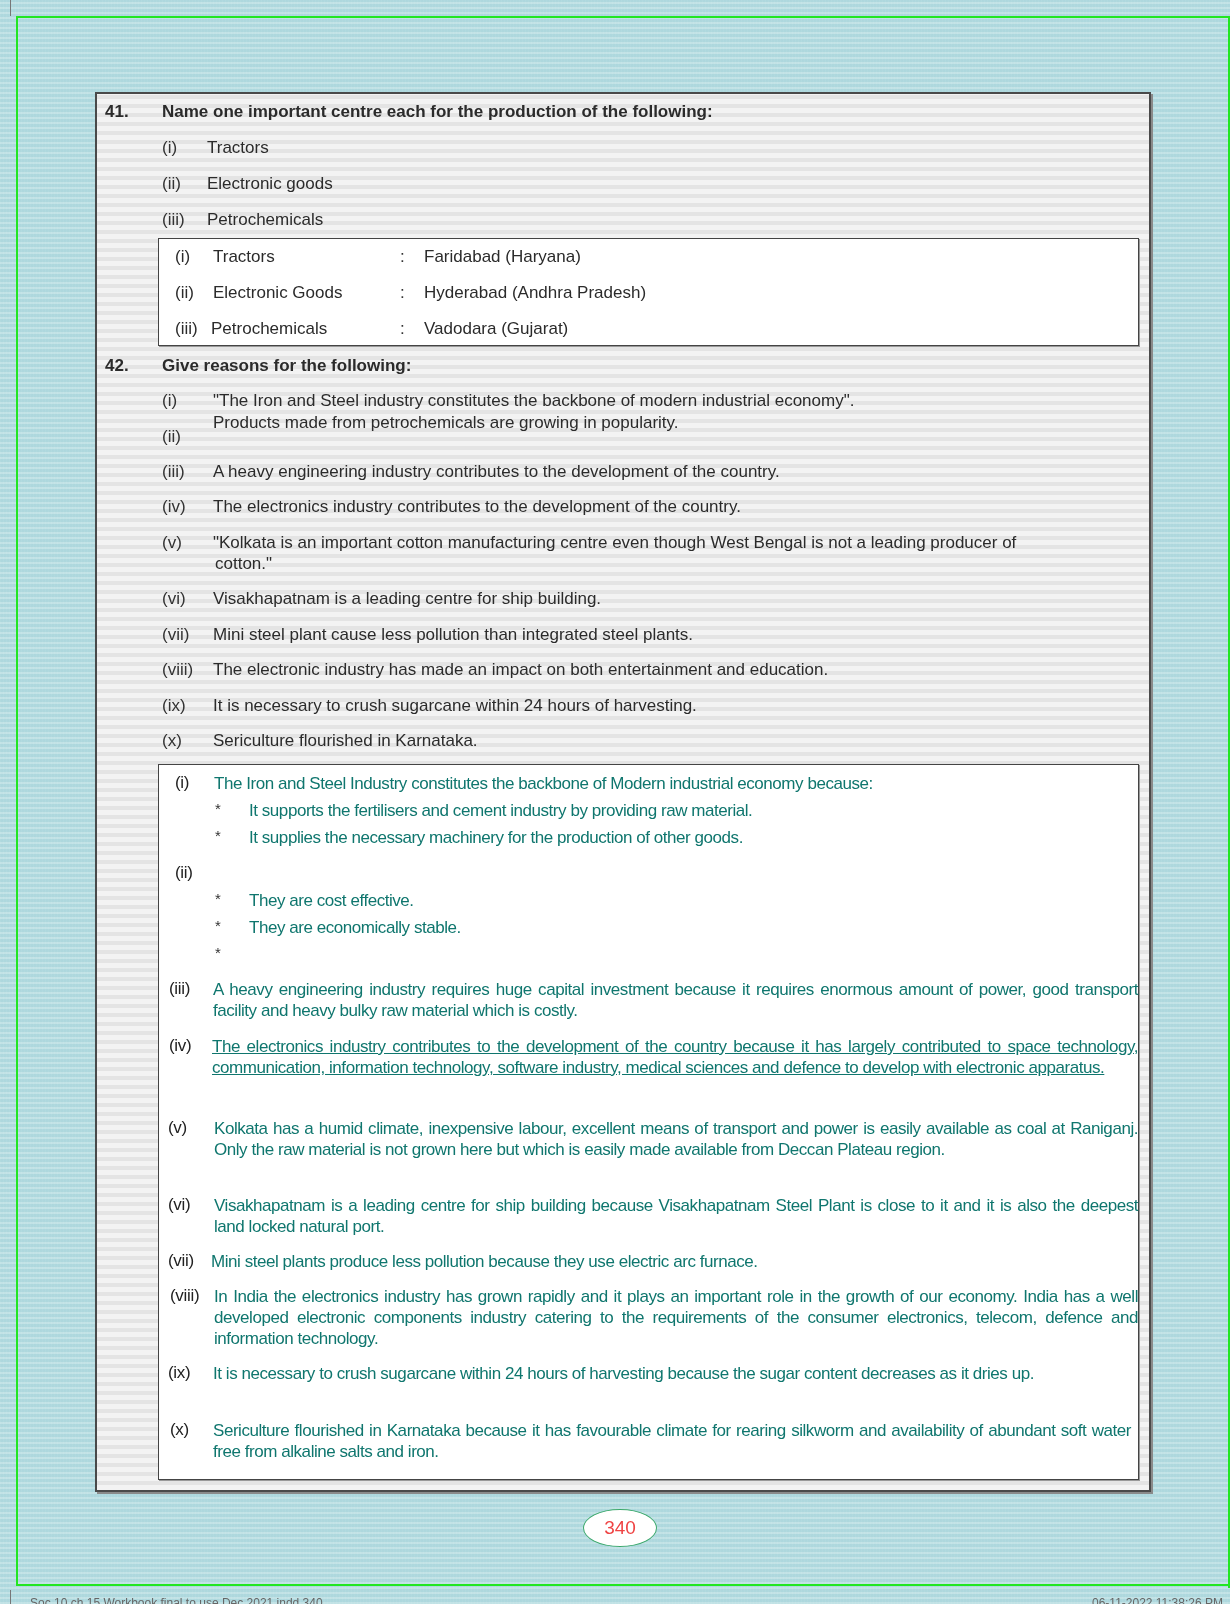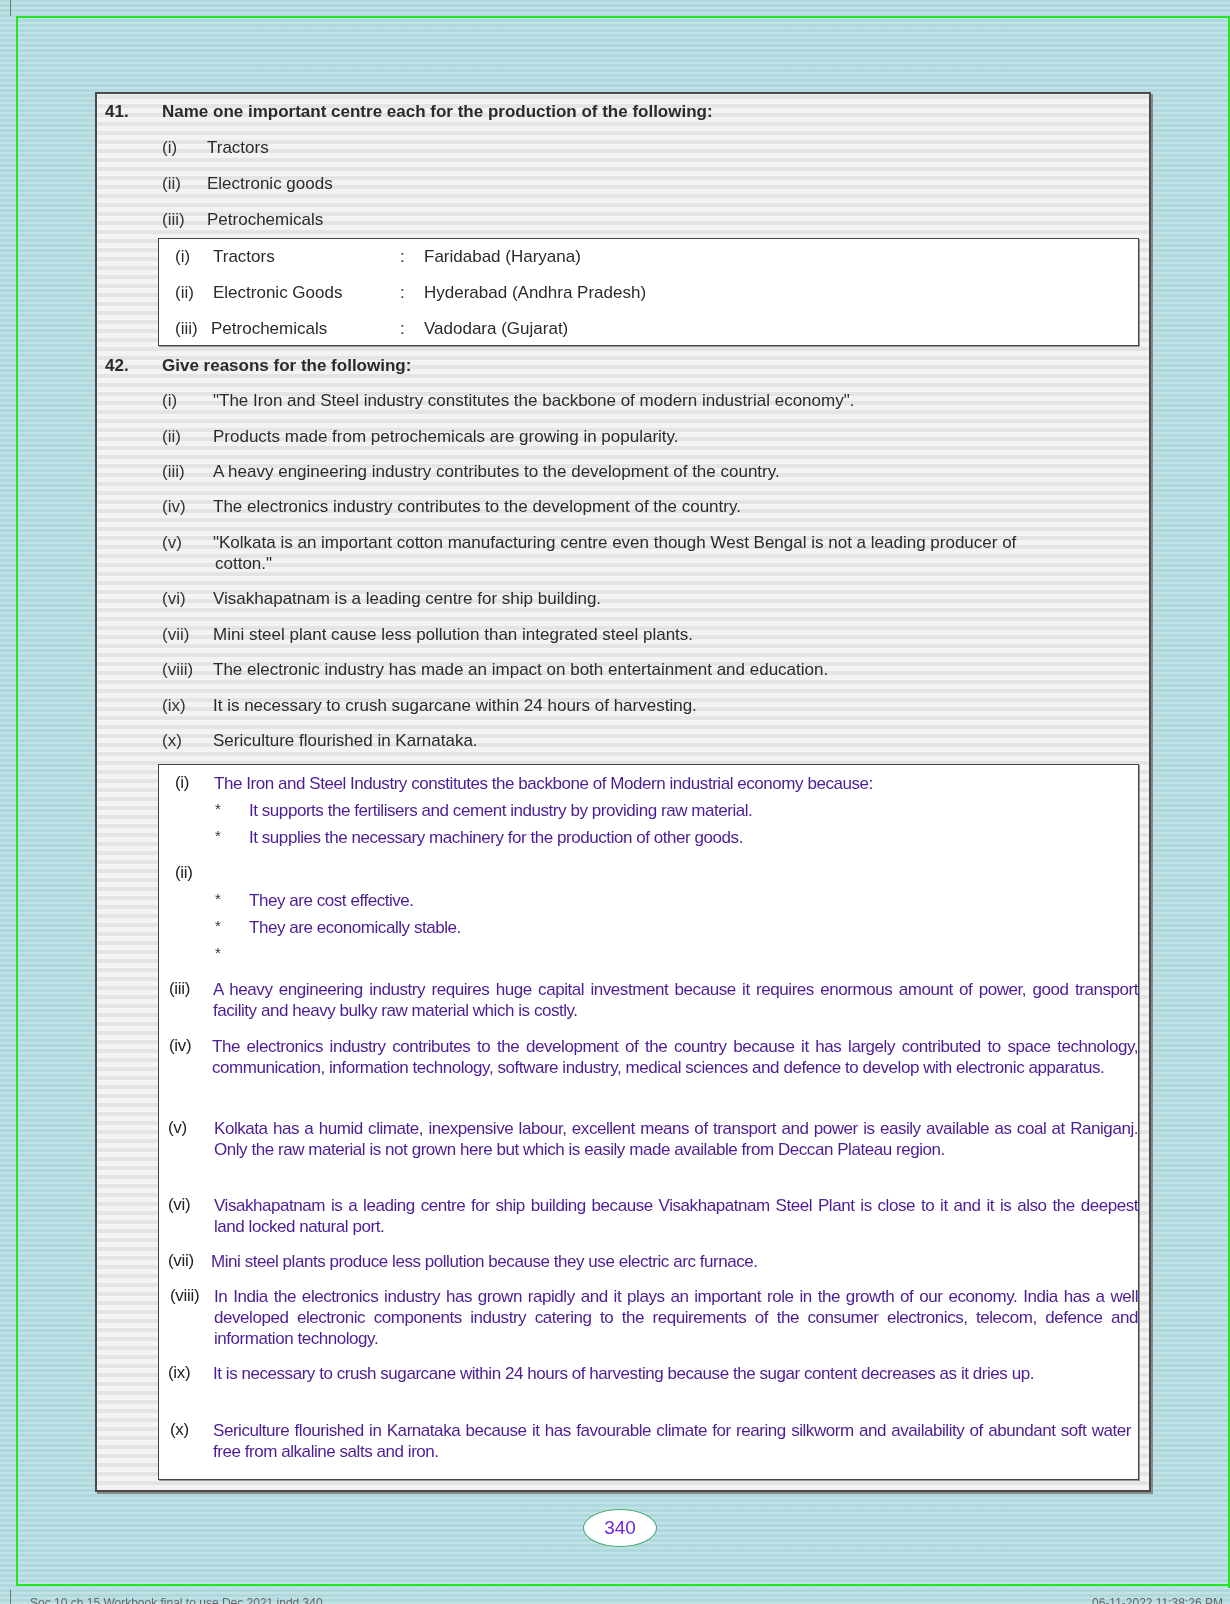--- a/index.html
+++ b/index.html
@@ -50,36 +50,36 @@
       position: absolute; font-size: 17px; color: #333;
     }
     .answer-box {
       position: absolute; background: #ffffff; border: 1px solid #444; box-sizing: border-box;
       box-shadow: 1px 1px 0 #999;
     }
     .ans-line {
       position: absolute; font-size: 17px; white-space: nowrap; color: #2b2b2b;
     }
     .ans-text {
-      position: absolute; font-size: 17px; color: #4c1d95; line-height: 21px;
+      position: absolute; font-size: 17px; color: #0f766e; line-height: 21px;
       text-align: justify; text-align-last: left;
       font-stretch: condensed;
       letter-spacing: -0.45px;
     }
     .ans-roman {
       position: absolute; font-size: 17px; color: #222; letter-spacing: -0.3px;
     }
     .bullet-star {
       position: absolute; font-size: 15px; color: #333;
     }
     .page-oval {
       position: absolute; left: 583px; top: 1509px; width: 74px; height: 38px;
       border: 1.5px solid #3aa86a; border-radius: 50%; background: #ffffff;
       display: flex; align-items: center; justify-content: center;
-      font-size: 19px; color: #6d28d9; box-sizing: border-box;
+      font-size: 19px; color: #ef4444; box-sizing: border-box;
     }
     .footer-left {
       position: absolute; left: 30px; top: 1596px; font-size: 12px; color: #666; white-space: nowrap;
     }
     .footer-right {
       position: absolute; left: 1092px; top: 1596px; font-size: 12px; color: #666; white-space: nowrap;
     }
     .colon {
       position: absolute; font-size: 17px; color: #333;
     }
@@ -121,21 +121,21 @@
   <div class="ans-line" style="left:265px; top:80px;">Vadodara (Gujarat)</div>
 </div>
 
 <div class="q-num" style="left:105px; top:356px;">42.</div>
 <div class="q-title" style="left:162px; top:356px;">Give reasons for the following:</div>
 
 <div class="roman" style="left:162px; top:391px;">(i)</div>
 <div class="q-line" style="left:213px; top:391px;">"The Iron and Steel industry constitutes the backbone of modern industrial economy".</div>
 
 <div class="roman" style="left:162px; top:427px;">(ii)</div>
-<div class="q-line" style="left:213px; top:427px;text-align:center;">Products made from petrochemicals are growing in popularity.</div>
+<div class="q-line" style="left:213px; top:413px;text-align:center;">Products made from petrochemicals are growing in popularity.</div>
 
 <div class="roman" style="left:162px; top:462px;">(iii)</div>
 <div class="q-line" style="left:213px; top:462px;">A heavy engineering industry contributes to the development of the country.</div>
 
 <div class="roman" style="left:162px; top:497px;">(iv)</div>
 <div class="q-line" style="left:213px; top:497px;">The electronics industry contributes to the development of the country.</div>
 
 <div class="roman" style="left:162px; top:533px;">(v)</div>
 <div class="q-line" style="left:213px; top:533px;">"Kolkata is an important cotton manufacturing centre even though West Bengal is not a leading producer of</div>
 <div class="q-line" style="left:215px; top:554px;">cotton."</div>
@@ -168,21 +168,21 @@
   <div class="bullet-star" style="left:56px; top:125px;">*</div>
   <div class="ans-text" style="left:90px; top:125px; width:860px;">They are cost effective.</div>
   <div class="bullet-star" style="left:56px; top:152px;">*</div>
   <div class="ans-text" style="left:90px; top:152px; width:860px;">They are economically stable.</div>
   <div class="bullet-star" style="left:56px; top:179px;">*</div>
 
   <div class="ans-roman" style="left:10px; top:214px;">(iii)</div>
   <div class="ans-text" style="left:54px; top:214px; width:925px;">A heavy engineering industry requires huge capital investment because it requires enormous amount of  power, good transport facility and heavy bulky raw material which is costly.</div>
 
   <div class="ans-roman" style="left:10px; top:271px;">(iv)</div>
-  <div class="ans-text" style="left:53px; top:271px; width:926px;">The electronics industry contributes to the development of the country because it has largely contributed to space technology, communication, information technology, software industry, medical sciences and defence to develop with electronic apparatus.</div>
+  <div class="ans-text" style="left:53px; top:271px; width:926px;text-decoration:underline;">The electronics industry contributes to the development of the country because it has largely contributed to space technology, communication, information technology, software industry, medical sciences and defence to develop with electronic apparatus.</div>
 
   <div class="ans-roman" style="left:9px; top:353px;">(v)</div>
   <div class="ans-text" style="left:55px; top:353px; width:924px;">Kolkata has a humid climate, inexpensive labour, excellent means of transport and power is easily available as coal at Raniganj. Only the raw material is not grown here but which is easily made available from Deccan Plateau region.</div>
 
   <div class="ans-roman" style="left:9px; top:430px;">(vi)</div>
   <div class="ans-text" style="left:55px; top:430px; width:924px;">Visakhapatnam is a leading centre for ship building because Visakhapatnam Steel Plant is close to it and it is also the deepest land locked natural port.</div>
 
   <div class="ans-roman" style="left:9px; top:486px;">(vii)</div>
   <div class="ans-text" style="left:52px; top:486px; width:927px;">Mini steel plants produce less pollution because they use electric arc furnace.</div>
 

